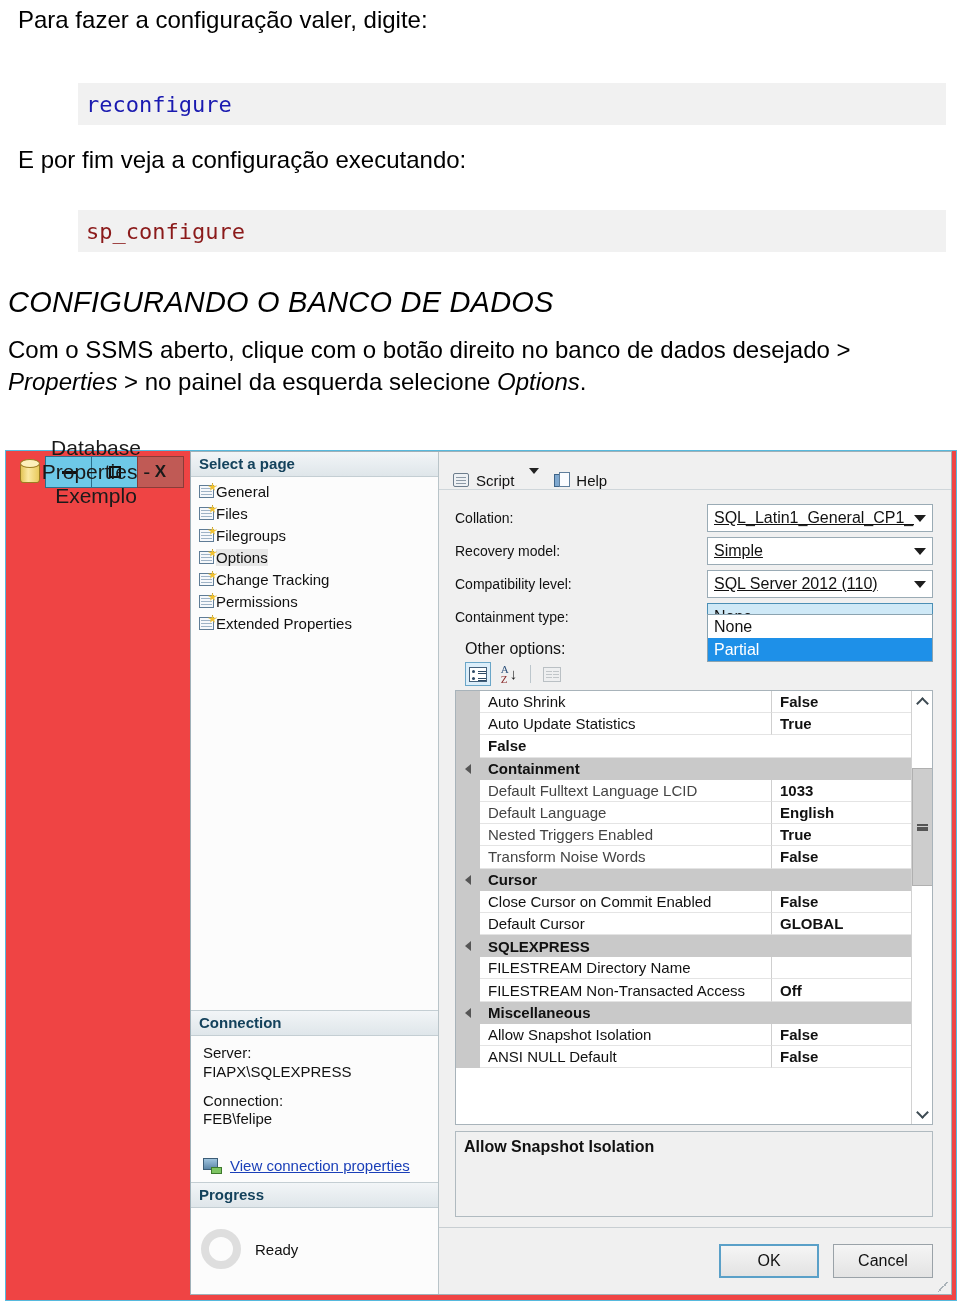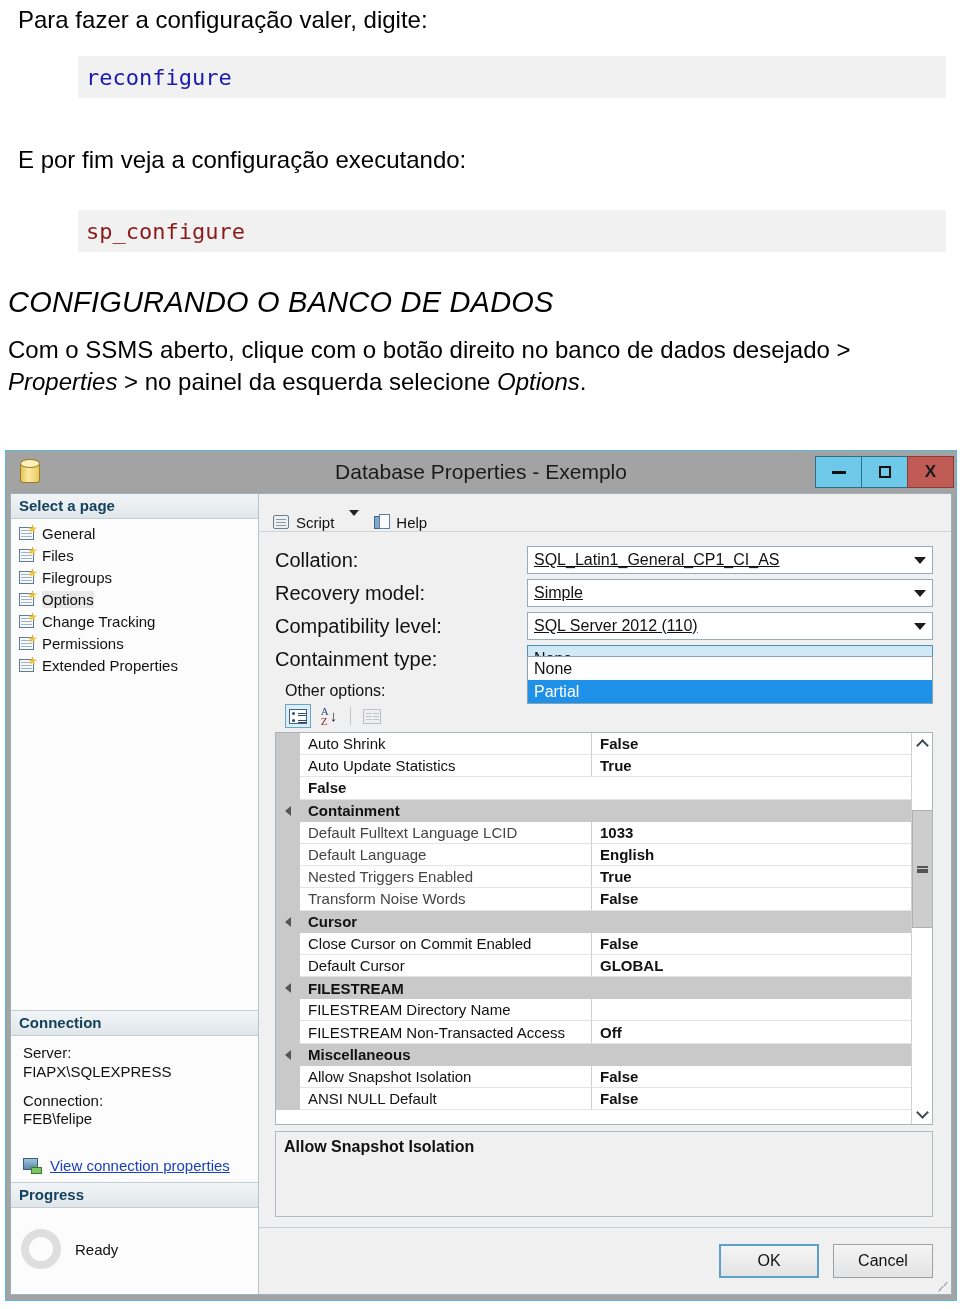--- a/index.html
+++ b/index.html
@@ -28,43 +28,43 @@
     position: absolute;
     left: 78px;
     width: 868px;
     background: #f1f1f1;
     font-family: "DejaVu Sans Mono", monospace;
     font-size: 22px;
     display: flex;
     align-items: center;
     padding-left: 8px;
   }
-  #code-1 { top: 56px; height: 42px; color: #1a1ab0; }
+  #code-1 { top: 83px; height: 42px; color: #1a1ab0; }
   #code-2 { top: 210px; height: 42px; color: #8b1a1a; }
 
   .heading {
     position:absolute; left:8px; top:286px;
     font-size: 29px; font-style: italic; font-weight: 400;
     color:#000; letter-spacing: .2px;
   }
   .body-text {
     position:absolute; left:8px; top:334px;
     width: 944px;
     font-size: 24px; line-height: 1.33; color:#000;
   }
   .body-text i { font-style: italic; margin-top: 20px; }
 
   
   .window {
     position:absolute;
     left: 5px; top: 450px;
     width: 952px; height: 851px;
-    background: #a3a3a3;
+    background: #ef4444;
     border: 1px solid #57b9dd;
-    display: flex; flex-direction: column;
+    display: flex; flex-direction: row;
   }
   .titlebar {
     height: 42px;
     display:flex; align-items:center;
     position: relative;
     flex: 0 0 auto;
   }
   .db-icon {
     width: 20px; height: 26px; margin-left: 14px; margin-right: 6px;
     position: relative;
@@ -114,21 +114,21 @@
     display:flex; flex-direction:column;
   }
   .pane-header {
     background: linear-gradient(to bottom,#f2f5f7,#dfe6ea);
     border-bottom:1px solid #c4ced3;
     font-weight:bold; font-size:15px; color:#14425c;
     padding: 3px 6px 4px 8px;
   }
   .pagelist { padding: 3px 0 0 6px; background:#fcfcfc; flex:0 0 auto; }
   .pageitem {
-    display:flex; align-items:center; gap:6px;
+    display:flex; align-items:center; 
     padding: 1px 4px 1px 2px; font-size:15px; color:#111;
     height: 22px;
   }
   .pageitem.selected .pi-label { background:#e8e8e8; }
   .pi-icon {
     width:17px; height:15px; position:relative; flex:0 0 auto;
   }
   .pi-icon .sheet {
     position:absolute; left:0; top:1px; width:15px; height:13px;
     background:#f6f8fb; border:1px solid #5f7c96;
@@ -197,21 +197,21 @@
     width:0;height:0;border-left:5px solid transparent;border-right:5px solid transparent;
     border-top:6px solid #222; margin:0 6px;
   }
   .help-icon { width:17px; height:17px; position:relative; }
   .help-icon .pg1 { position:absolute; left:0; top:2px; width:9px; height:13px; background:#7fa8cf; border:1px solid #3e6488; }
   .help-icon .pg2 { position:absolute; left:5px; top:0px; width:11px; height:15px; background:#fafcff; border:1px solid #5e7e9c; }
 
   
   .fields { padding: 12px 18px 0 10px; flex:0 0 auto; position:relative; }
   .frow { display:flex; align-items:center; height: 32px; margin-bottom: 1px; }
-  .flabel { width: 258px; flex:0 0 258px; font-size:20px; color:#111; padding-left:6px; }
+  .flabel { width: 258px; flex:0 0 258px; font-size:14px; color:#111; padding-left:6px; }
   .combo {
     flex:1; height: 28px; background:#fff; border:1px solid #9aabb5;
     display:flex; align-items:center; padding: 0 6px;
     font-size:16px; color:#111; position:relative; min-width:0;text-decoration:underline;
   }
   .combo.focused { background:#cfe9f7; border-color:#4b8fb5; }
   .combo .cv { overflow:hidden; white-space:nowrap; }
   .combo .arrow {
     margin-left:auto; width:0;height:0;
     border-left:6px solid transparent;border-right:6px solid transparent;
@@ -592,21 +592,21 @@
           <div class="grow enabled">
             <span class="gutter"></span>
             <span class="nm">Default Cursor</span>
             <span class="vl">GLOBAL</span>
           </div>
 
           <div class="grow cat">
             <span class="gutter">
                 <span class="tri"></span>
               </span>
-            <span class="catname">FILESTREAM</span>
+            <span class="catname">SQLEXPRESS</span>
           </div>
 
           <div class="grow enabled">
             <span class="gutter"></span>
             <span class="nm">FILESTREAM Directory Name</span>
             <span class="vl"></span>
           </div>
           <div class="grow enabled">
             <span class="gutter"></span>
             <span class="nm">FILESTREAM Non-Transacted Access</span>

